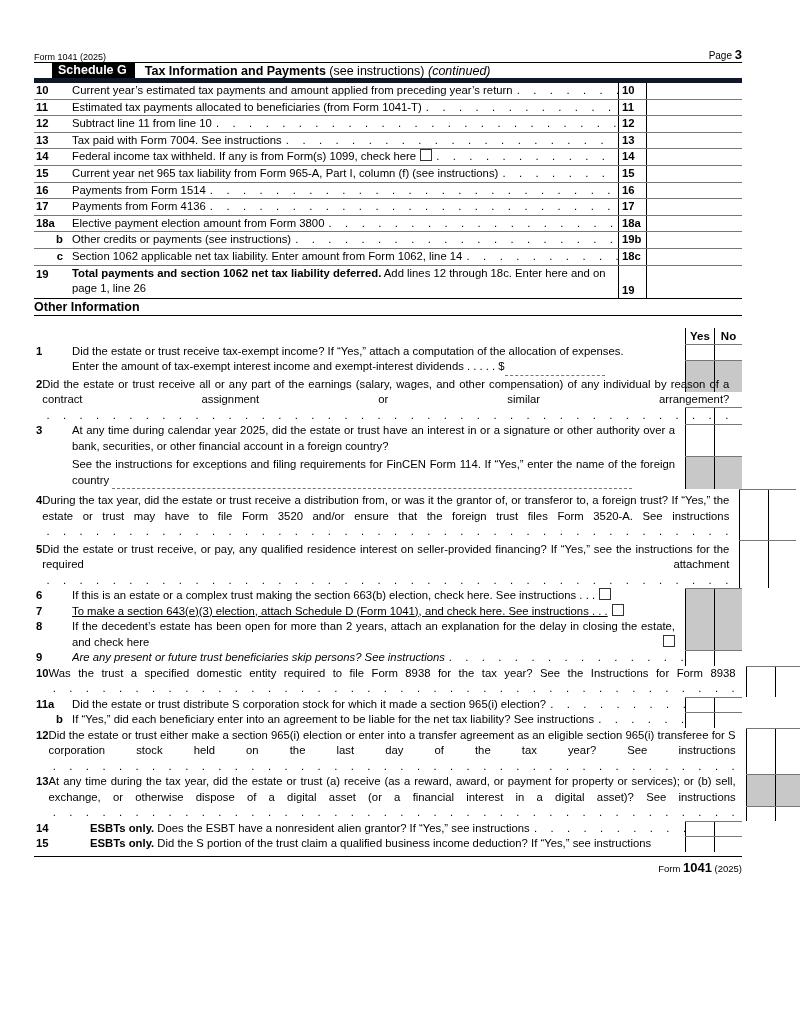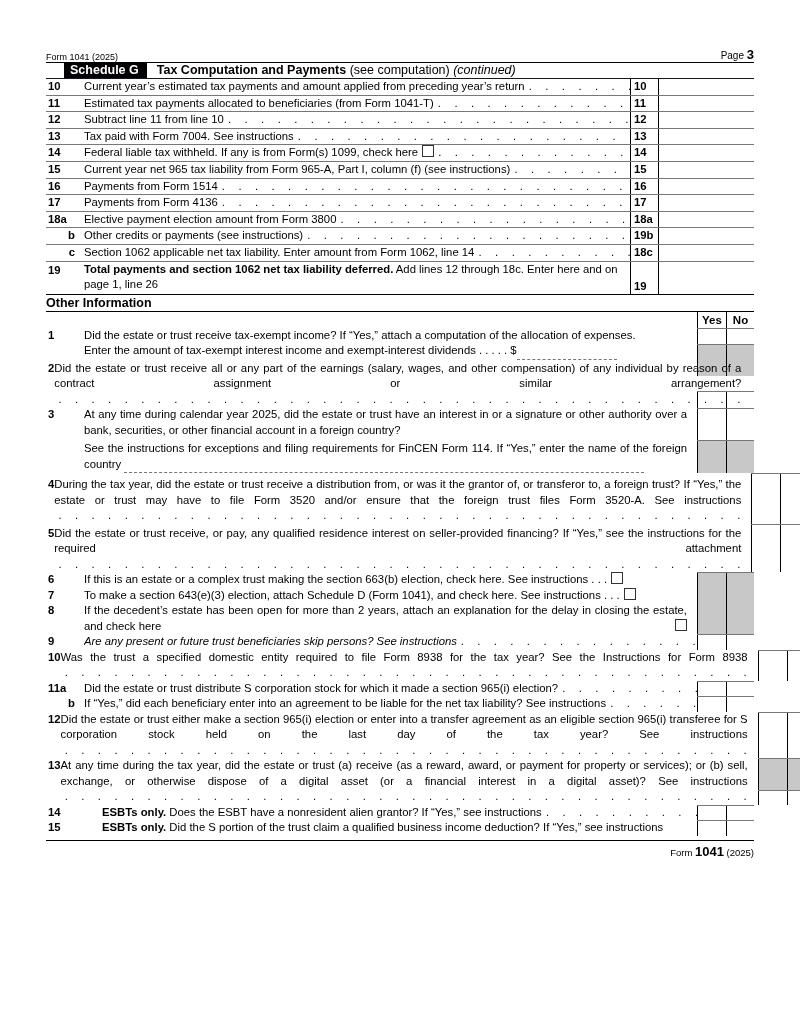--- a/index.html
+++ b/index.html
@@ -1,41 +1,41 @@
 <!DOCTYPE html>
 <html><head>
 <meta charset="utf-8">
 <style>
   html, body { margin: 0; padding: 0; background: #ffffff; }
   body { width: 800px; height: 1035px; position: relative; font-family: "Liberation Sans", sans-serif; color: #000; }
-  .page { position: absolute; left: 46px; top: 48px; width: 708px; }
+  .page { position: absolute; left: 34px; top: 48px; width: 708px; }
   .topline { display: flex; justify-content: space-between; align-items: flex-end; height: 14px; font-size: 9px; }
   .topline .pg { font-size: 10px; }
   .topline .pg b { font-size: 13px; }
-  .sched-head { display: flex; align-items: flex-start; height: 15px; border-top: 1.6px solid #000; border-bottom: 1px solid #0f172a; font-size: 12.5px; }
+  .sched-head { display: flex; align-items: flex-end; height: 15px; border-top: 1.6px solid #000; border-bottom: 5px solid #0f172a; font-size: 12.5px; }
   .sched-tag { background: #000; color: #fff; font-weight: bold; padding: 0 8px 0 6px; height: 15px; line-height: 15px; margin-left: 18px; }
   .sched-title { padding-left: 10px; }
   .sched-title b { font-weight: bold; }
   .part-head { height: 15px; line-height: 15px; font-weight: bold; font-size: 12.5px; border-bottom: 1px solid #555; }
   .row { display: flex; font-size: 11.3px; border-bottom: 1px solid #777; }
   .row .num { width: 38px; padding-left: 2px; font-weight: bold; box-sizing: border-box; }
   .row .num.sub { text-align: right; padding-right: 9px; }
   .row .desc { flex: 1; white-space: nowrap; overflow: hidden; position: relative; }
   .row .box { width: 29px; border-left: 1px solid #000; border-right: 1px solid #000; font-weight: bold; padding-left: 3px; box-sizing: border-box; }
   .row .amt { width: 95px; }
   .p2 .row { height: 15.6px; line-height: 15.6px; }
   .p2 .row .desc, .p2 .row .num { }
   .dots::after { content: " .   .   .   .   .   .   .   .   .   .   .   .   .   .   .   .   .   .   .   .   .   .   .   .   .   .   .   .   .   .   .   .   .   .   .   .   .   .   .   .   .   ."; white-space: pre; letter-spacing: 1px; }
   .cb { display: inline-block; width: 10px; height: 10px; border: 1px solid #333; vertical-align: -1px; margin-left: 4px; background: #fff; }
   .row19 { height: 32px !important; line-height: 15px !important; border-bottom: 1.5px solid #000 !important; }
   .row19 .num { padding-top: 1px; }
   .row19 .desc { white-space: normal; }
   .row19 .box { display: flex; align-items: flex-end; }
   .oi-head { height: 16px; line-height: 16px; font-weight: bold; font-size: 12.5px; border-bottom: 1.2px solid #000; }
-  .oi { font-size: 11.3px; }
+  .oi { font-size: 11.3px; margin-top: 12px; }
   .yn-head { display: flex; height: 16px; line-height: 16px; font-weight: bold; font-size: 11.5px; }
   .yn-head .sp { flex: 1; }
   .ycol, .ncol { width: 29px; box-sizing: border-box; border-left: 1px solid #000; text-align: center; }
   .ncol { width: 28px; }
   .q { display: flex; border-bottom: 0; }
   .q .num { width: 38px; padding-left: 2px; font-weight: bold; box-sizing: border-box; line-height: 15.5px; }
   .q .num.sub { text-align: right; padding-right: 9px; }
   .q .text { flex: 1; padding-right: 10px; line-height: 15.5px; text-align: justify; }
   .q .text b { font-weight: bold; padding-left: 18px; }
   .q .yn { display: flex; flex-direction: column; width: 57px; }
@@ -51,21 +51,21 @@
 
 <div class="page">
 
   <div class="topline">
     <span>Form 1041 (2025)</span>
     <span class="pg"><span>Page</span> <b>3</b></span>
   </div>
 
   <div class="sched-head">
     <span class="sched-tag">Schedule G</span>
-    <span class="sched-title"><b>Tax Computation and Payments</b><span> (see computation) </span><i>(continued)</i></span>
+    <span class="sched-title"><b>Tax Information and Payments</b><span> (see instructions) </span><i>(continued)</i></span>
   </div>
 
 
   <div class="p2">
     <div class="row">
         <span class="num">10</span>
         <span class="desc"><span>Current year’s estimated tax payments and amount applied from preceding year’s return</span><span class="dots"></span></span>
         <span class="box">10</span>
         <span class="amt"></span>
       </div>
@@ -82,21 +82,21 @@
         <span class="amt"></span>
       </div>
     <div class="row">
         <span class="num">13</span>
         <span class="desc"><span>Tax paid with Form 7004. See instructions</span><span class="dots"></span></span>
         <span class="box">13</span>
         <span class="amt"></span>
       </div>
     <div class="row">
         <span class="num">14</span>
-        <span class="desc"><span>Federal liable tax withheld. If any is from Form(s) 1099, check here</span><span class="cb"></span><span class="dots"></span></span>
+        <span class="desc"><span>Federal income tax withheld. If any is from Form(s) 1099, check here</span><span class="cb"></span><span class="dots"></span></span>
         <span class="box">14</span>
         <span class="amt"></span>
       </div>
     <div class="row">
         <span class="num">15</span>
         <span class="desc"><span>Current year net 965 tax liability from Form 965-A, Part I, column (f) (see instructions)</span><span class="dots"></span></span>
         <span class="box">15</span>
         <span class="amt"></span>
       </div>
     <div class="row">
@@ -215,21 +215,21 @@
     </div>
 
     <div class="q">
       <div style="flex:1; display:flex; flex-direction:column;">
         <div style="display:flex;">
             <span class="num">6</span>
             <div class="text" style="white-space:nowrap; overflow:hidden;"><span>If this is an estate or a complex trust making the section 663(b) election, check here. See instructions</span> . . .<span class="cb"></span></div>
           </div>
         <div style="display:flex;">
             <span class="num">7</span>
-            <div class="text" style="white-space:nowrap; overflow:hidden;"><span>To make a section 643(e)(3) election, attach Schedule D (Form 1041), and check here. See instructions</span> . . .<span class="cb"></span></div>
+            <div class="text" style="white-space:nowrap; overflow:hidden;text-decoration:underline;"><span>To make a section 643(e)(3) election, attach Schedule D (Form 1041), and check here. See instructions</span> . . .<span class="cb"></span></div>
           </div>
         <div style="display:flex;">
             <span class="num">8</span>
             <div class="text"><span>If the decedent’s estate has been open for more than 2 years, attach an explanation for the delay in closing the estate, and check here</span><span class="cb" style="float:right;"></span></div>
           </div>
       </div>
       <div class="yn">
           <div class="cell shade">
             <span class="ycol"></span>
             <span class="ncol"></span>

